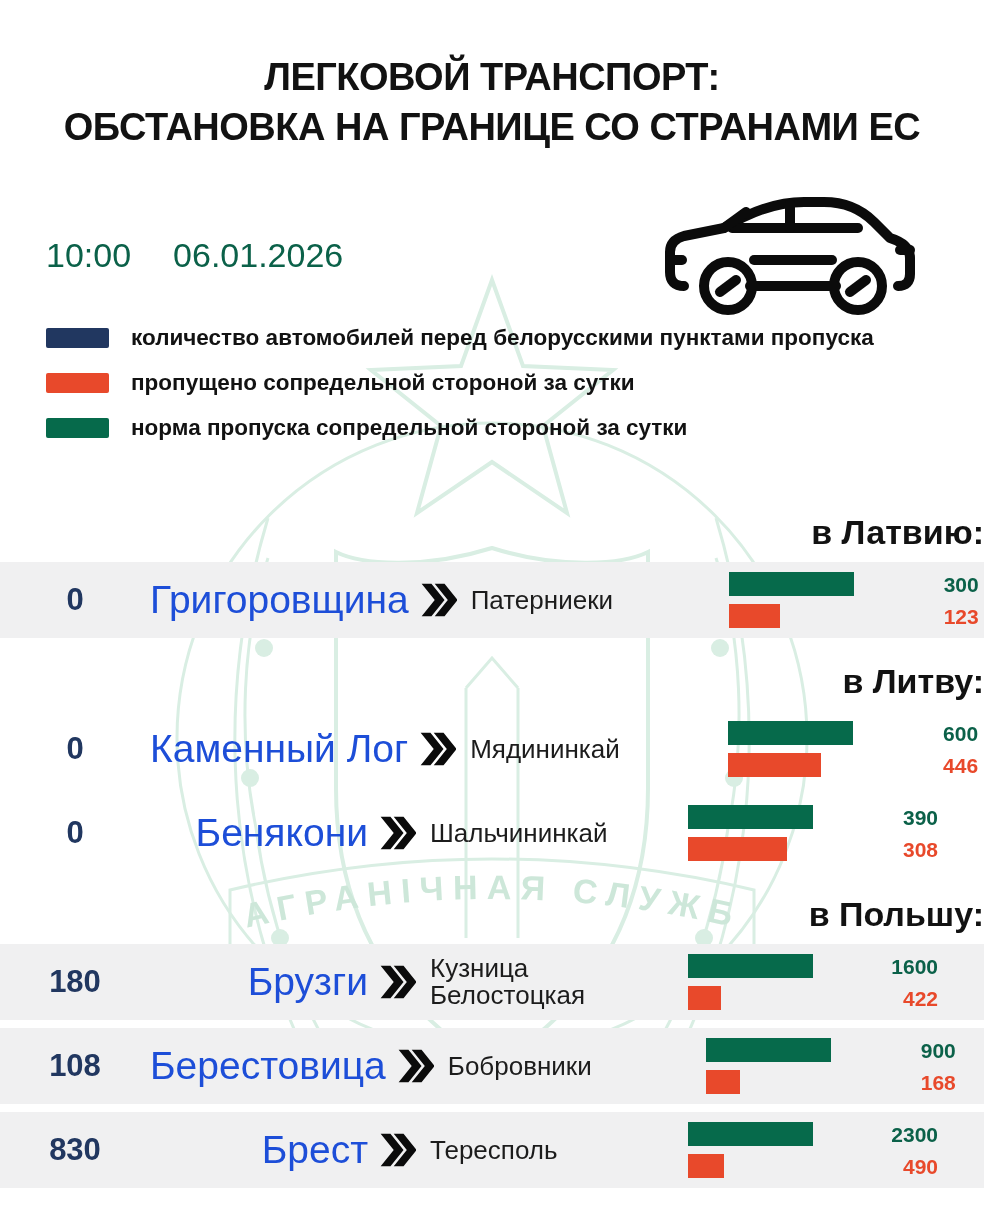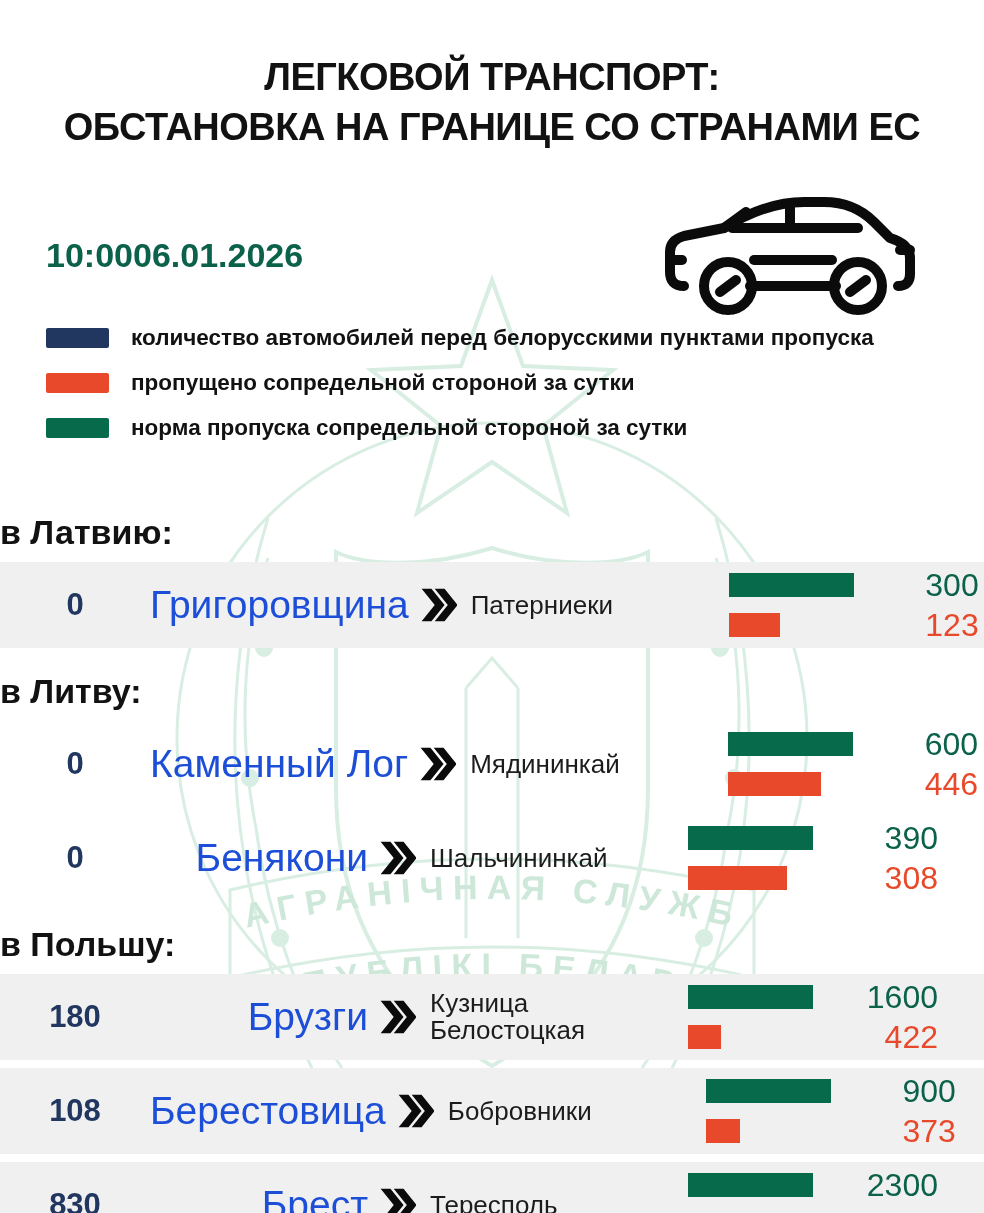--- a/index.html
+++ b/index.html
@@ -22,40 +22,40 @@
   
   .title{
     text-align:center;padding-top:52px;
     font-size:38px;font-weight:700;line-height:1.32;letter-spacing:-0.5px;
     color:#121212;
   }
 
   
   .timebar{
     margin:84px 0 0 46px;
-    font-size:34px;font-weight:700;color:#0b6149;
-    display:flex;
+    font-size:34px;font-weight:400;color:#0b6149;
+    display:flex;gap:42px;
   }
   .car-icon{
     position:absolute;top:190px;right:66px;width:256px;height:130px;
   }
 
   
   .legend{margin:50px 0 0 46px;display:flex;flex-direction:column;gap:19px;}
   .legend-item{display:flex;align-items:center;gap:22px;}
   .swatch{width:63px;height:20px;border-radius:2px;flex:0 0 auto;}
   .swatch.navy{background:#213760;}
   .swatch.green{background:#066a4b;}
   .swatch.orange{background:#e8492b;}
   .legend-label{font-size:22.5px;font-weight:700;color:#121212;}
 
   
   .sections{margin-top:72px;}
   .section-header{
-    text-align:left;font-size:34px;font-weight:700;color:#121212;
+    text-align:right;font-size:34px;font-weight:700;color:#121212;
     margin:24px 0 10px 0;
   }
   .row{
     display:grid;
     grid-template-columns:150px 1fr 58px 262px 250px;
     align-items:center;
     padding:7px 46px 7px 0;
     min-height:62px;
     margin-bottom:8px;
   }
@@ -72,21 +72,21 @@
   .to{
     text-align:left;font-size:26px;font-weight:400;color:#1c1c1c;
     line-height:1.06;padding-left:4px;
   }
   .barcol{display:flex;flex-direction:column;gap:8px;}
   .barline{display:flex;align-items:center;}
   .bar{height:24px;flex:0 0 auto;}
   .bar.green{background:#066a4b;}
   .bar.orange{background:#e8492b;}
   .val{
-    margin-left:auto;font-size:32px;font-weight:400;line-height:1;
+    margin-left:auto;font-size:21px;font-weight:700;line-height:1;
   }
   .val.green{color:#0b6149;}
   .val.orange{color:#e8492b;}
 </style>
 </head>
 <body>
 
 <div class="page">
 
   <svg class="watermark" viewBox="0 0 640 980" fill="none">
@@ -280,21 +280,21 @@
             </svg>
           </span>
           <span class="to">Бобровники</span>
           <div class="barcol">
             <div class="barline">
               <div class="bar green" style="width: 125px;"></div>
               <span class="val green">900</span>
             </div>
             <div class="barline">
               <div class="bar orange" style="width: 34px;"></div>
-              <span class="val orange">373</span>
+              <span class="val orange">168</span>
             </div>
           </div>
         </div>
         <div class="row shaded">
           <span class="queue">830</span>
           <span class="from">Брест</span>
           <span class="chev">
             <svg viewBox="0 0 44 44">
               <g fill="#0b0b0b">
                 <path d="M2 2 L14 2 L30 22 L14 42 L2 42 L18 22 Z"></path>

